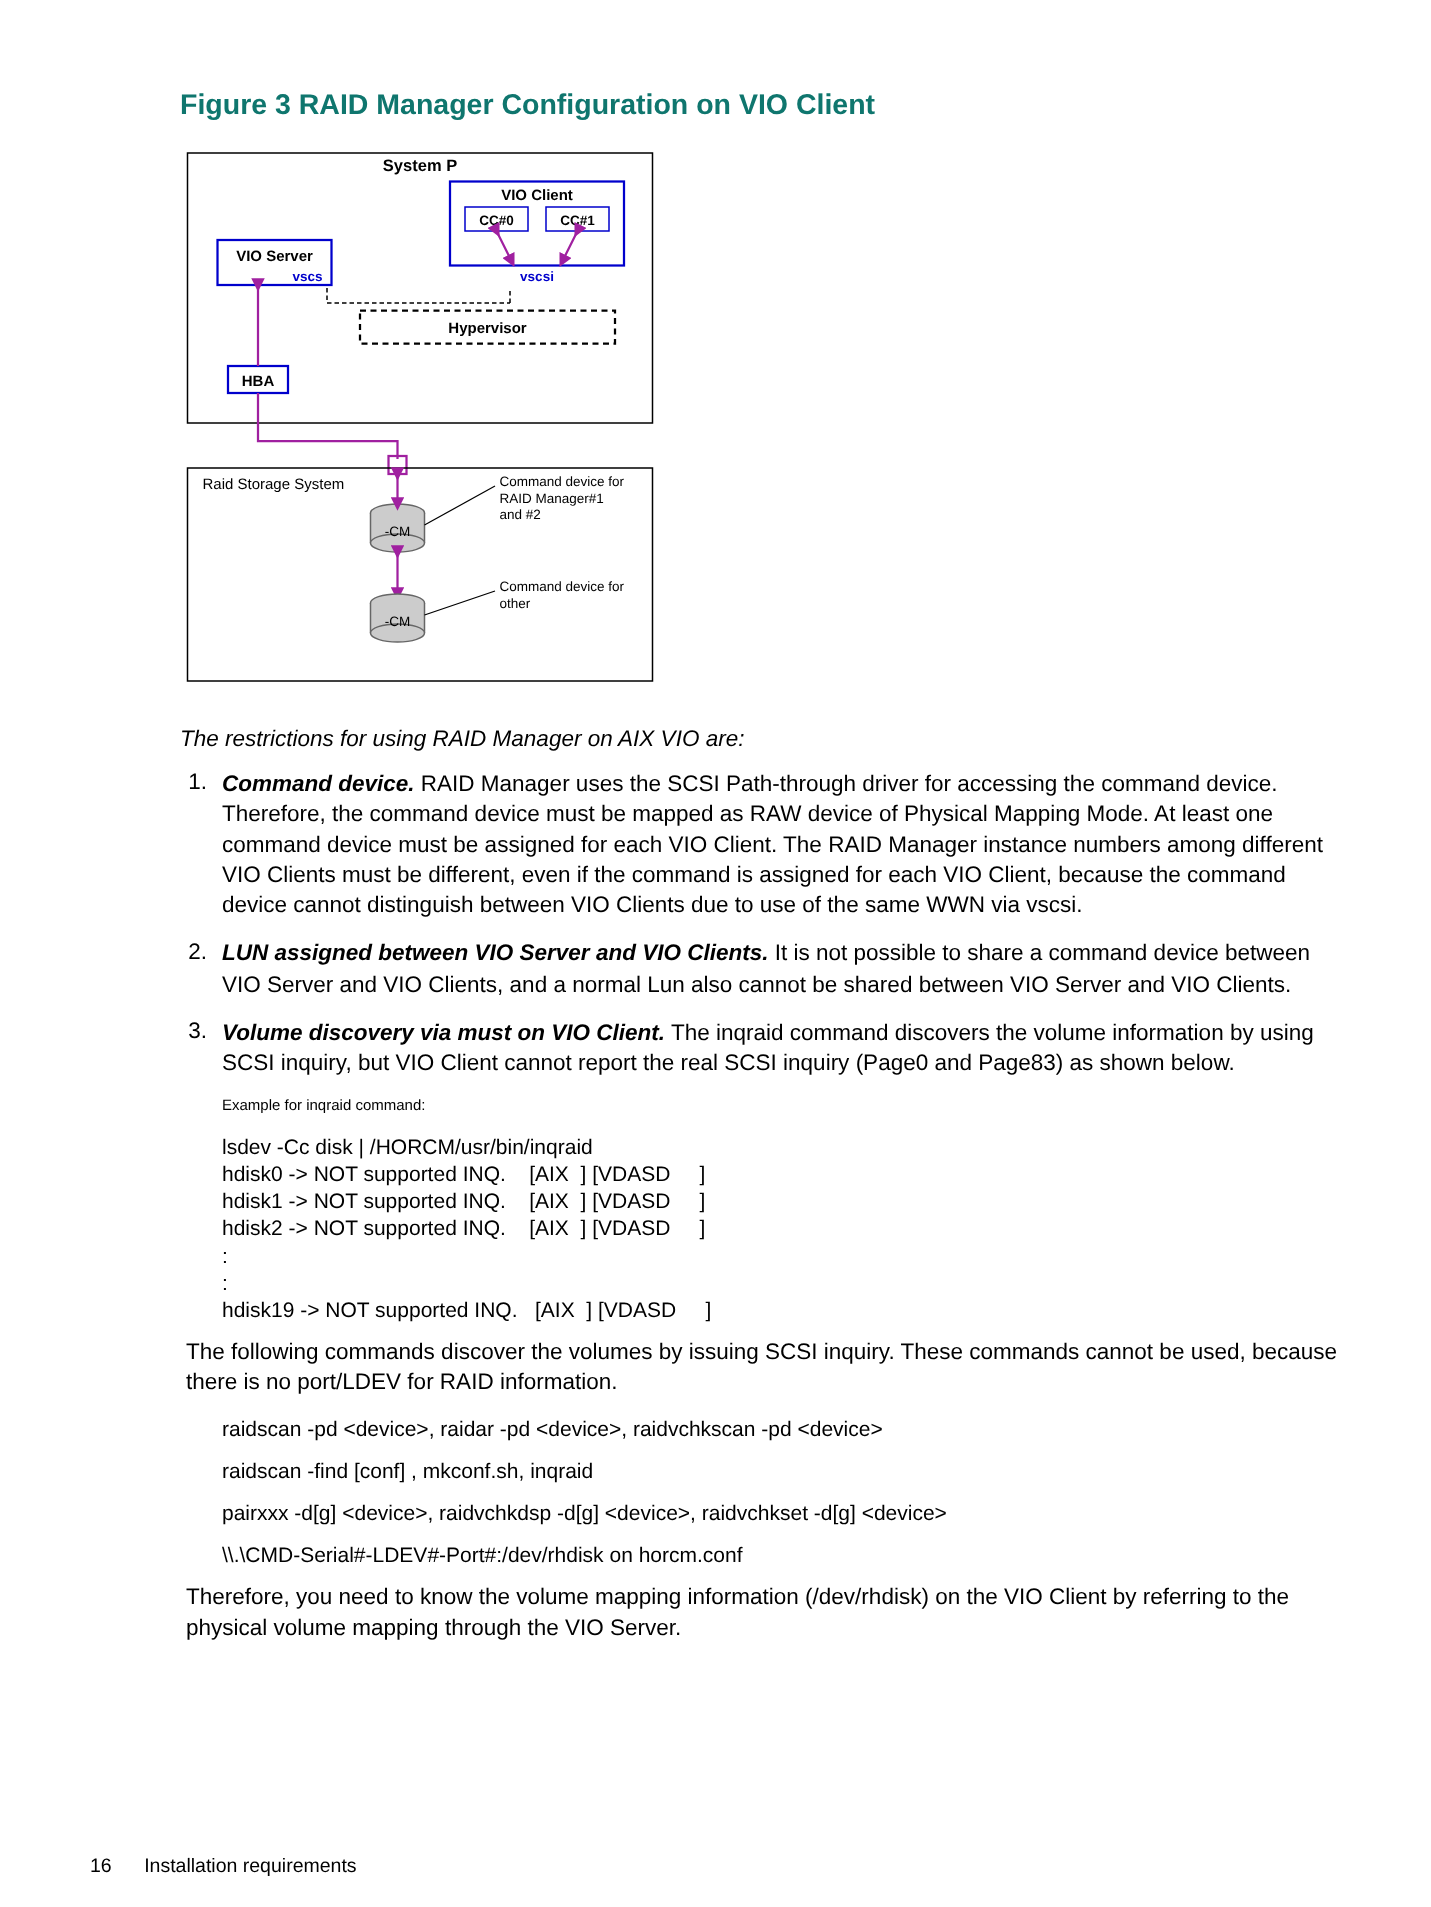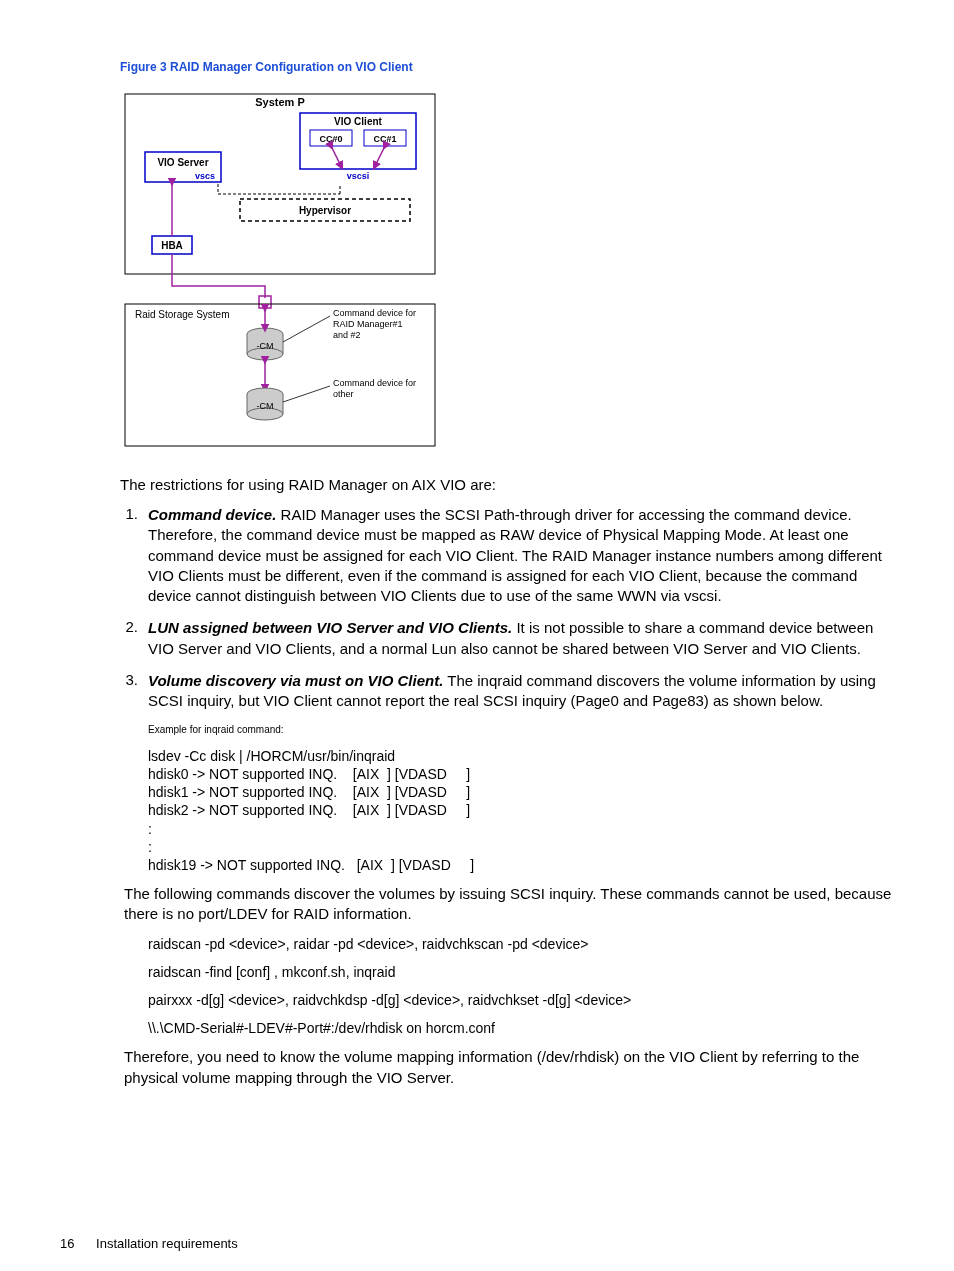--- a/index.html
+++ b/index.html
@@ -6,35 +6,36 @@
     body {
       font-family: Arial, Helvetica, sans-serif;
       width: 954px;
       height: 1271px;
       background: #fff;
       color: #000;
       position: relative;
       padding: 60px 60px 40px 90px;
     }
     .figure-caption {
-      color: #1d4ed8;
+      color: #0f766e;
       font-weight: bold;
-      font-size: 12px;
+      font-size: 19px;
       margin-bottom: 12px;
       margin-left: 30px;
     }
     .diagram {
       margin-left: 30px;
       margin-bottom: 20px;
     }
     .diagram svg { display: block; }
     .intro-text {
       font-size: 15px;
       margin-bottom: 12px;
       margin-left: 30px;
+      font-style: italic;
     }
     .item { display: flex; margin-bottom: 12px; margin-left: 30px; }
     .item .num { width: 28px; text-align: right; padding-right: 10px; font-size: 15px; flex-shrink:0; }
     .item .body { flex: 1; font-size: 15px; line-height: 1.35; }
     .item .body b { font-weight: bold; font-style: italic; }
     .sub { margin-left: 58px; font-size: 10px; line-height: 1.35; margin-bottom: 10px; }
     .code {
       margin-left: 58px;
       font-family: Liberation Sans, sans-serif;
       font-size: 14px;

